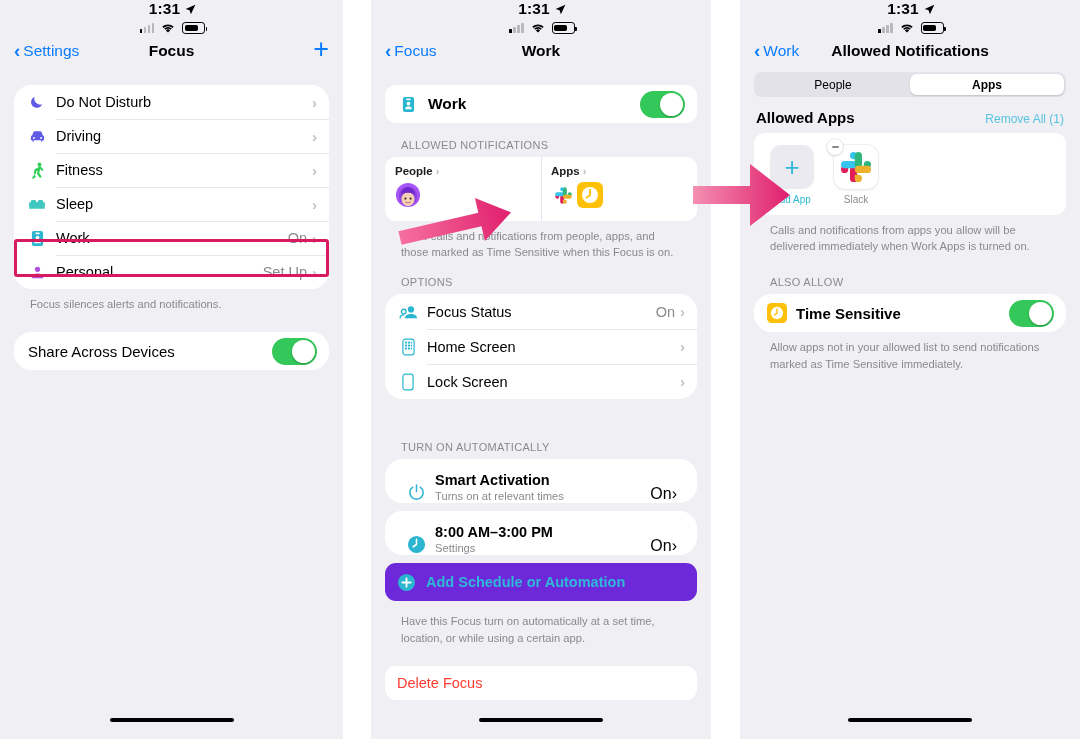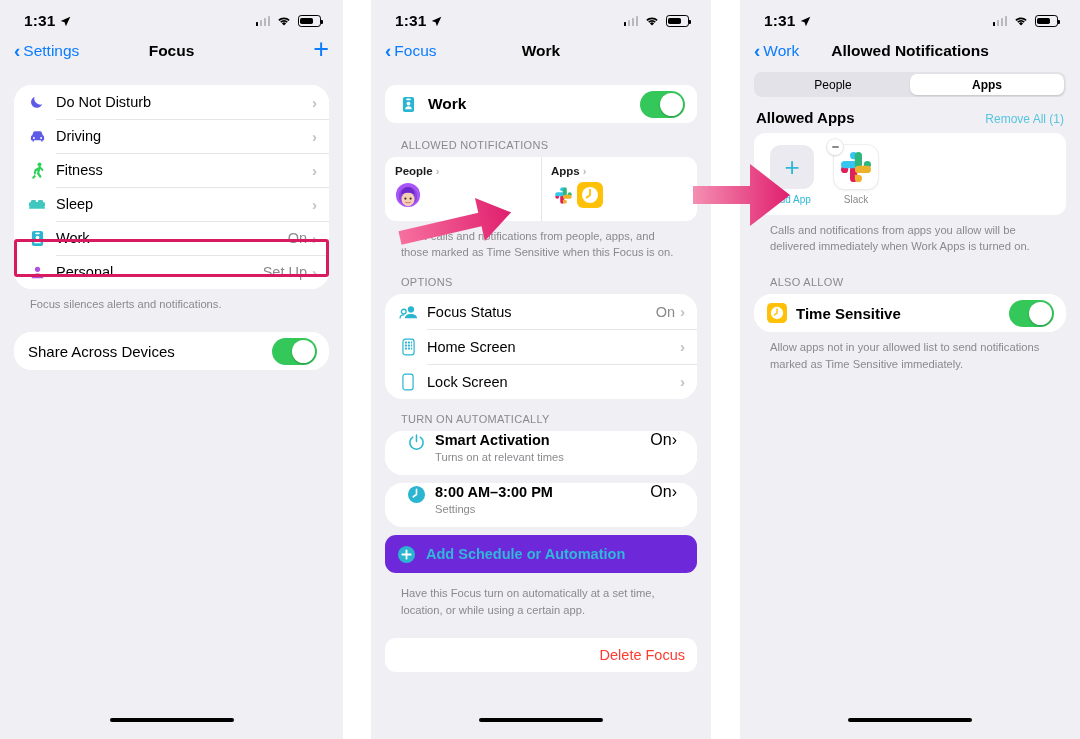--- a/index.html
+++ b/index.html
@@ -15,23 +15,24 @@
   .phone{
     position:absolute;top:0;height:739px;
     background:#f0eff4;overflow:hidden;
   }
   #phone1{left:0;width:343px;}
   #phone2{left:371px;width:340px;}
   #phone3{left:740px;width:340px;}
 
   
   .statusbar{
-    height:34px;display:flex;
-    justify-content:space-between;padding:8px 22px 0 24px;
+    height:34px;display:flex;align-items:center;
+    justify-content:space-between;padding:0 22px 0 24px;
     box-sizing:border-box;
+    flex-direction:column;
   }
   .sb-time{font-size:15.5px;font-weight:700;color:#000;letter-spacing:.1px;display:flex;align-items:center;gap:5px;}
   .sb-right{display:flex;align-items:center;gap:6px;}
   .loc-arrow{display:inline-block;width:11px;height:11px;}
   .cell-bars{display:flex;align-items:flex-end;gap:1.5px;height:10px;}
   .cell-bars i{display:block;width:2.5px;background:#000;border-radius:.5px;}
   .cell-bars i:nth-child(1){height:4px;}
   .cell-bars i:nth-child(2){height:6px;background:#b9b9bd;}
   .cell-bars i:nth-child(3){height:8px;background:#b9b9bd;}
   .cell-bars i:nth-child(4){height:10px;background:#b9b9bd;}
@@ -94,30 +95,30 @@
   .twocard{
     background:#fff;border-radius:11px;display:flex;overflow:hidden;height:64px;
   }
   .twocard .half{flex:1;padding:8px 10px;box-sizing:border-box;position:relative;}
   .twocard .half + .half::before{content:"";position:absolute;left:0;top:0;bottom:0;width:1px;background:#e6e5ea;}
   .twocard .ttl{font-size:11.5px;font-weight:700;color:#1c1c1e;display:flex;align-items:center;gap:3px;}
   .twocard .ttl .chev{color:#b9b9bd;font-size:11px;font-weight:600;}
   .twocard .icons{display:flex;align-items:center;gap:2px;margin-top:5px;}
 
   .bigrow{
-    display:flex;align-items:flex-start;min-height:44px;padding:0 20px;box-sizing:border-box;position:relative;background:#fff;
+    display:flex;align-items:flex-end;min-height:44px;padding:0 20px;box-sizing:border-box;position:relative;background:#fff;
   }
   .bigrow .ico{width:22px;height:22px;margin-right:8px;flex:0 0 22px;display:flex;align-items:center;justify-content:center;}
   .bigrow .txt{flex:1;}
   .bigrow .t1{font-size:14.5px;font-weight:600;color:#000;line-height:1.25;}
   .bigrow .t2{font-size:11.2px;color:#8a8a8e;line-height:1.3;}
 
   .addrow{display:flex;align-items:center;height:38px;padding:0 12px;box-sizing:border-box;background:#6d28d9;border-radius:11px;}
   .addrow .lbl{font-size:14.5px;color:#2fb8d8;font-weight:600;margin-left:10px;}
-  .delrow{display:flex;align-items:center;height:34px;padding:0 12px;box-sizing:border-box;background:#fff;border-radius:11px;justify-content:flex-end;}
+  .delrow{display:flex;align-items:center;height:34px;padding:0 12px;box-sizing:border-box;background:#fff;border-radius:11px;}
   .delrow .lbl{font-size:14.5px;color:#ff3b30;}
 
   
   .seg{
     margin:4px 14px 0 14px;background:#e3e2e8;border-radius:8px;
     display:flex;padding:2px;box-sizing:border-box;height:25px;
   }
   .seg .s{
     flex:1;display:flex;align-items:center;justify-content:center;
     font-size:12px;color:#000;border-radius:7px;cursor:pointer;
@@ -433,21 +434,21 @@
             <svg width="12" height="18" viewBox="0 0 13 19">
                 <rect x="1" y="1" width="11" height="17" rx="2.6" fill="none" stroke="#2ab5d0" stroke-width="1.3"></rect>
               </svg>
           </span>
           <span class="lbl">Lock Screen</span>
           <span class="val"></span>
           <span class="chev">›</span>
         </div>
       </div>
 
-      <div class="sechdr" style="padding-top:14px;">TURN ON AUTOMATICALLY</div>
+      <div class="sechdr" style="padding-top:42px;">TURN ON AUTOMATICALLY</div>
 
       <div class="group">
         <div class="bigrow">
           <span class="ico">
             <svg width="19" height="19" viewBox="0 0 20 20">
                 <path d="M6 4.4a7 7 0 1 0 8 0" fill="none" stroke="#2ab5d0" stroke-width="1.6" stroke-linecap="round"></path>
                 <line x1="10" y1="2" x2="10" y2="9" stroke="#2ab5d0" stroke-width="1.6" stroke-linecap="round"></line>
               </svg>
           </span>
           <span class="txt">

